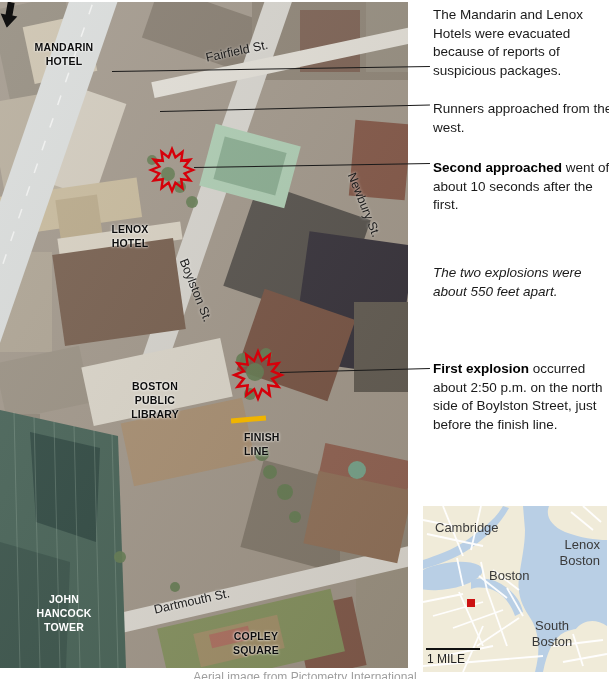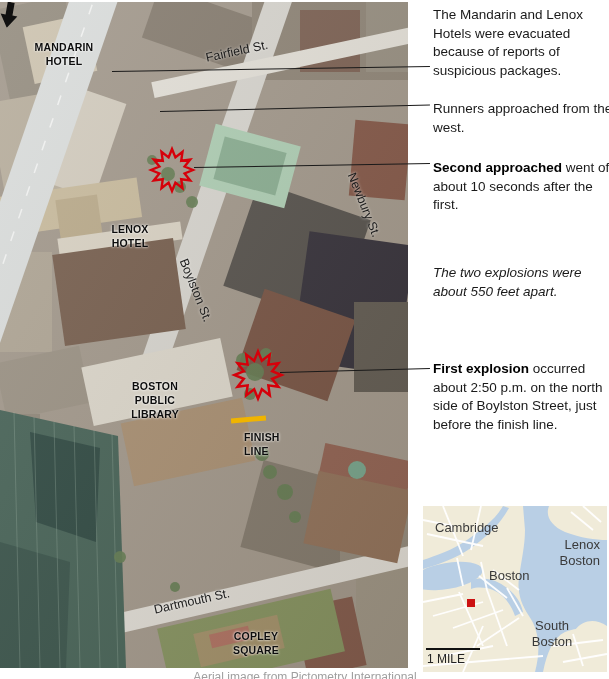--- a/index.html
+++ b/index.html
@@ -135,20 +135,23 @@
       </defs>
     </svg>
 
     <div class="mlabel" style="left:18px;top:38px;width:92px;">MANDARIN
 HOTEL</div>
     <div class="mlabel" style="left:94px;top:220px;width:72px;">LENOX
 HOTEL</div>
     <div class="mlabel" style="left:103px;top:377px;width:104px;">BOSTON
 PUBLIC
 LIBRARY</div>
+    <div class="mlabel white" style="left:12px;top:590px;width:104px;">JOHN
+HANCOCK
+TOWER</div>
     <div class="mlabel" style="left:208px;top:627px;width:96px;">COPLEY
 SQUARE</div>
     <div class="mlabel leftal" style="left:244px;top:428px;width:60px;">FINISH
 LINE</div>
 
     <div class="slabel" style="left:205px;top:39px;width:95px;transform:rotate(-12deg);">Fairfield St.</div>
     <div class="slabel" style="left:323px;top:206px;width:90px;transform:rotate(68deg);">Newbury St.</div>
     <div class="slabel" style="left:155px;top:292px;width:90px;transform:rotate(68deg);">Boylston St.</div>
     <div class="slabel" style="left:153px;top:590px;width:100px;transform:rotate(-12.5deg);">Dartmouth St.</div>
 

